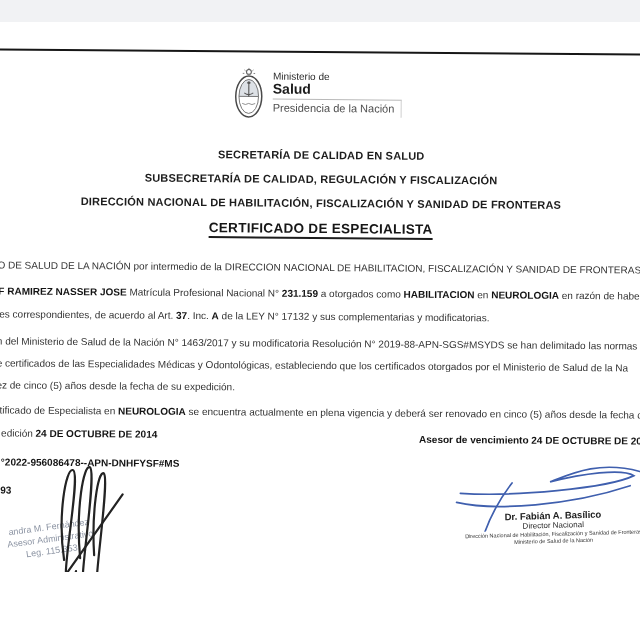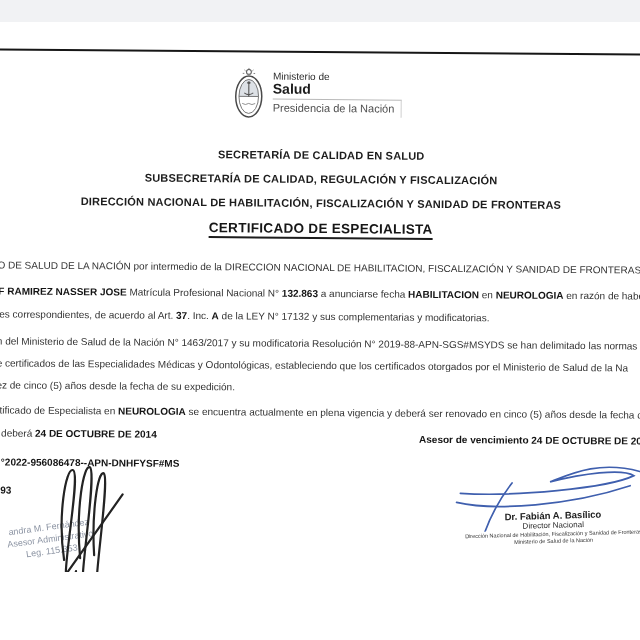--- a/index.html
+++ b/index.html
@@ -75,42 +75,42 @@
     <div class="h" style="top:173px">SUBSECRETARÍA DE CALIDAD, REGULACIÓN Y FISCALIZACIÓN</div>
     <div class="h" style="top:197px">DIRECCIÓN NACIONAL DE HABILITACIÓN, FISCALIZACIÓN Y SANIDAD DE FRONTERAS</div>
     <div class="title-wrap">
       <span>CERTIFICADO DE ESPECIALISTA</span>
     </div>
 
     <div class="line" style="top:262px;left:-3px">
       <span>O DE SALUD DE LA NACIÓN por intermedio de la DIRECCION NACIONAL DE HABILITACION, FISCALIZACIÓN Y SANIDAD DE FRONTERAS autoriza</span>
     </div>
     <div class="line" style="top:288px;left:-8px">
-      <span class="b">FF RAMIREZ NASSER JOSE</span><span> Matrícula Profesional Nacional N° </span><span class="b">132.863</span><span> a anunciarse fecha </span><span class="b">HABILITACION</span><span> en </span><span class="b">NEUROLOGIA</span><span> en razón de haber</span>
+      <span class="b">FF RAMIREZ NASSER JOSE</span><span> Matrícula Profesional Nacional N° </span><span class="b">231.159</span><span> a otorgados como </span><span class="b">HABILITACION</span><span> en </span><span class="b">NEUROLOGIA</span><span> en razón de haber</span>
     </div>
     <div class="line" style="top:311px;left:-3px">
       <span>les correspondientes, de acuerdo al Art. </span><span class="b">37</span><span>. Inc. </span><span class="b">A</span><span> de la LEY N° 17132 y sus complementarias y modificatorias.</span>
     </div>
 
     <div class="line" style="top:338px;left:-3px">
       <span>n del Ministerio de Salud de la Nación N° 1463/2017 y su modificatoria Resolución N° 2019-88-APN-SGS#MSYDS se han delimitado las normas</span>
     </div>
     <div class="line" style="top:360px;left:-3px">
       <span>e certificados de las Especialidades Médicas y Odontológicas, estableciendo que los certificados otorgados por el Ministerio de Salud de la Na</span>
     </div>
     <div class="line" style="top:382px;left:-3px">
       <span>ez de cinco (5) años desde la fecha de su expedición.</span>
     </div>
 
     <div class="line" style="top:407px;left:-3px">
       <span>rtificado de Especialista en </span><span class="b">NEUROLOGIA</span><span> se encuentra actualmente en plena vigencia y deberá ser renovado en cinco (5) años desde la fecha de e</span>
     </div>
 
     <div class="line" style="top:430px;left:2px">
-      <span>deberá </span><span class="b">24 DE OCTUBRE  DE 2014</span>
+      <span>edición </span><span class="b">24 DE OCTUBRE  DE 2014</span>
     </div>
     <div class="line" style="top:433px;left:420px">
       <span class="b">Asesor de vencimiento </span><span class="b">24 DE OCTUBRE  DE 2027</span>
     </div>
 
     <div class="line b" style="top:459px;left:2px">°2022-956086478--APN-DNHFYSF#MS</div>
     <div class="line b" style="top:487px;left:-4px">593</div>
 
     <div class="stamp">
       <div>andra M. Fernández</div>

